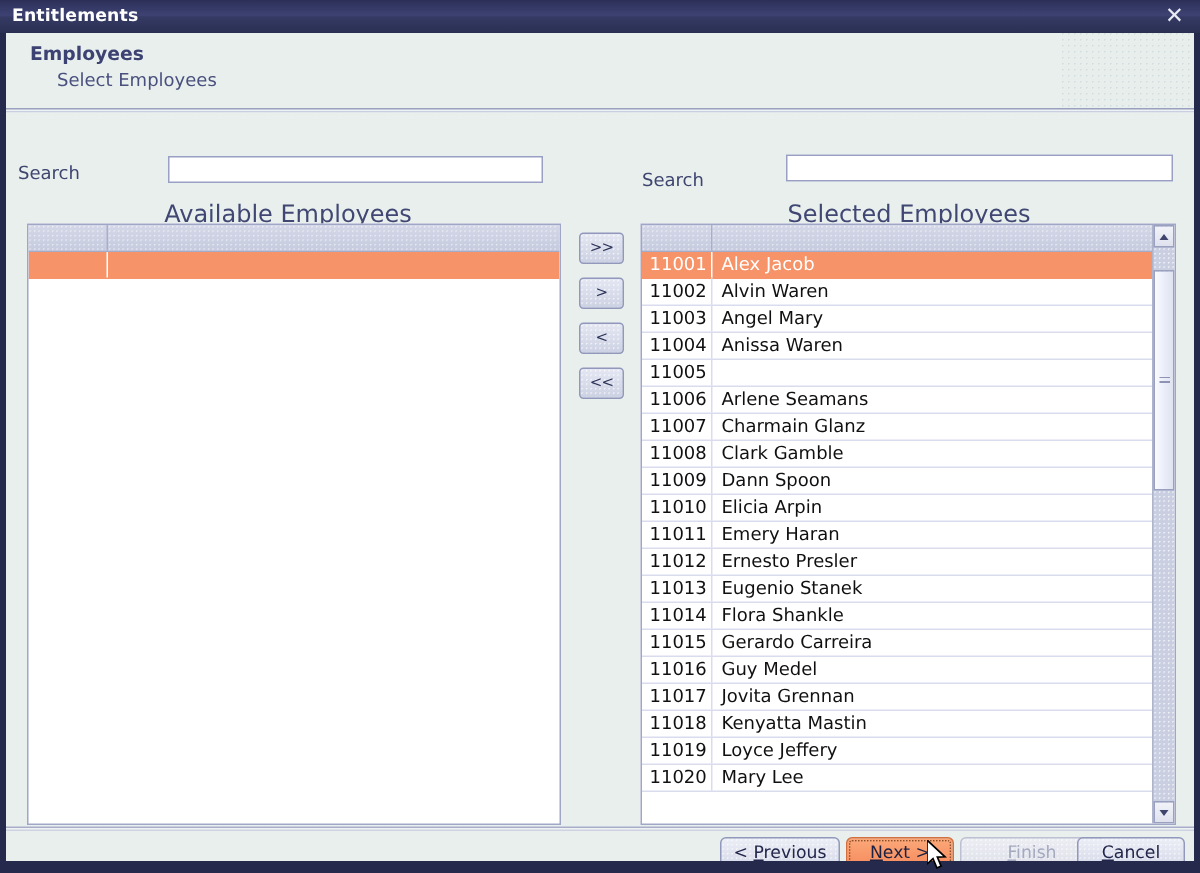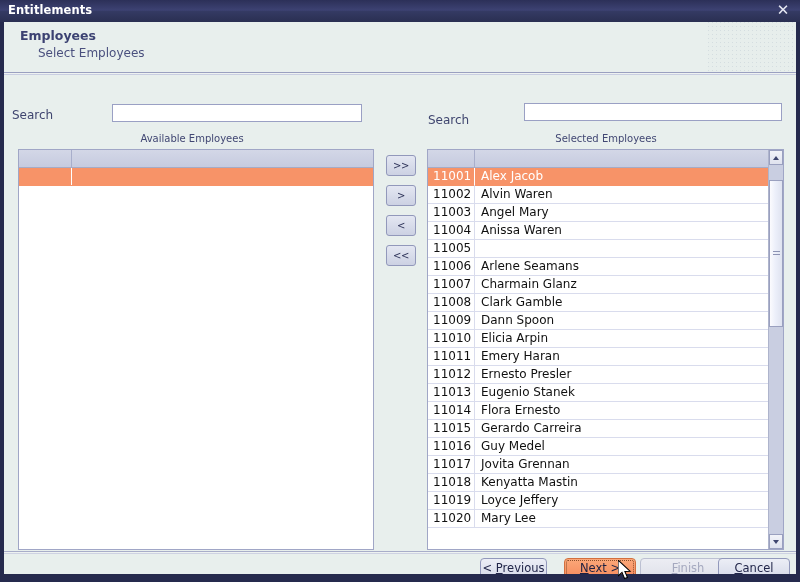--- a/index.html
+++ b/index.html
@@ -122,21 +122,21 @@
     font-family: "DejaVu Sans", sans-serif;
     font-size: 12px;
     color: #1b1b1b;
     padding: 0 3px;
     outline: none;
   }
 
   
   .list-caption {
     position: absolute;
-    font-size: 10px;
+    font-size: 16px;
     color: #414773;
     text-align: center;
     white-space: nowrap;
   }
 
   
   .listbox {
     position: absolute;
     background: #ffffff;
     border: 1px solid #a0a6c6;
@@ -417,21 +417,21 @@
             <div class="row">
               <div class="cid">11012</div>
               <div class="cname">Ernesto Presler</div>
             </div>
             <div class="row">
               <div class="cid">11013</div>
               <div class="cname">Eugenio Stanek</div>
             </div>
             <div class="row">
               <div class="cid">11014</div>
-              <div class="cname">Flora Ernesto</div>
+              <div class="cname">Flora Shankle</div>
             </div>
             <div class="row">
               <div class="cid">11015</div>
               <div class="cname">Gerardo Carreira</div>
             </div>
             <div class="row">
               <div class="cid">11016</div>
               <div class="cname">Guy Medel</div>
             </div>
             <div class="row">
@@ -462,21 +462,21 @@
           <div class="sb-btn bottom">
             <span class="sb-arrow down"></span>
           </div>
         </div>
       </div>
 
     </div>
 
     <div class="footer-rule"></div>
     <div class="footer tex">
-      <button class="wbtn" style="left:476px; width:67px;">
+      <button class="wbtn" style="left:476px; width:80px;">
         <span>&lt; </span><span class="mn">P</span><span>revious</span>
       </button>
 
       <button class="wbtn primary" style="left:560px; width:72px;">
         <span></span><span class="mn">N</span><span>ext &gt;</span>
       </button>
 
       <button class="wbtn disabled" style="left:636px; width:96px;" disabled="">
         <span></span><span class="mn">F</span><span>inish</span>
       </button>

